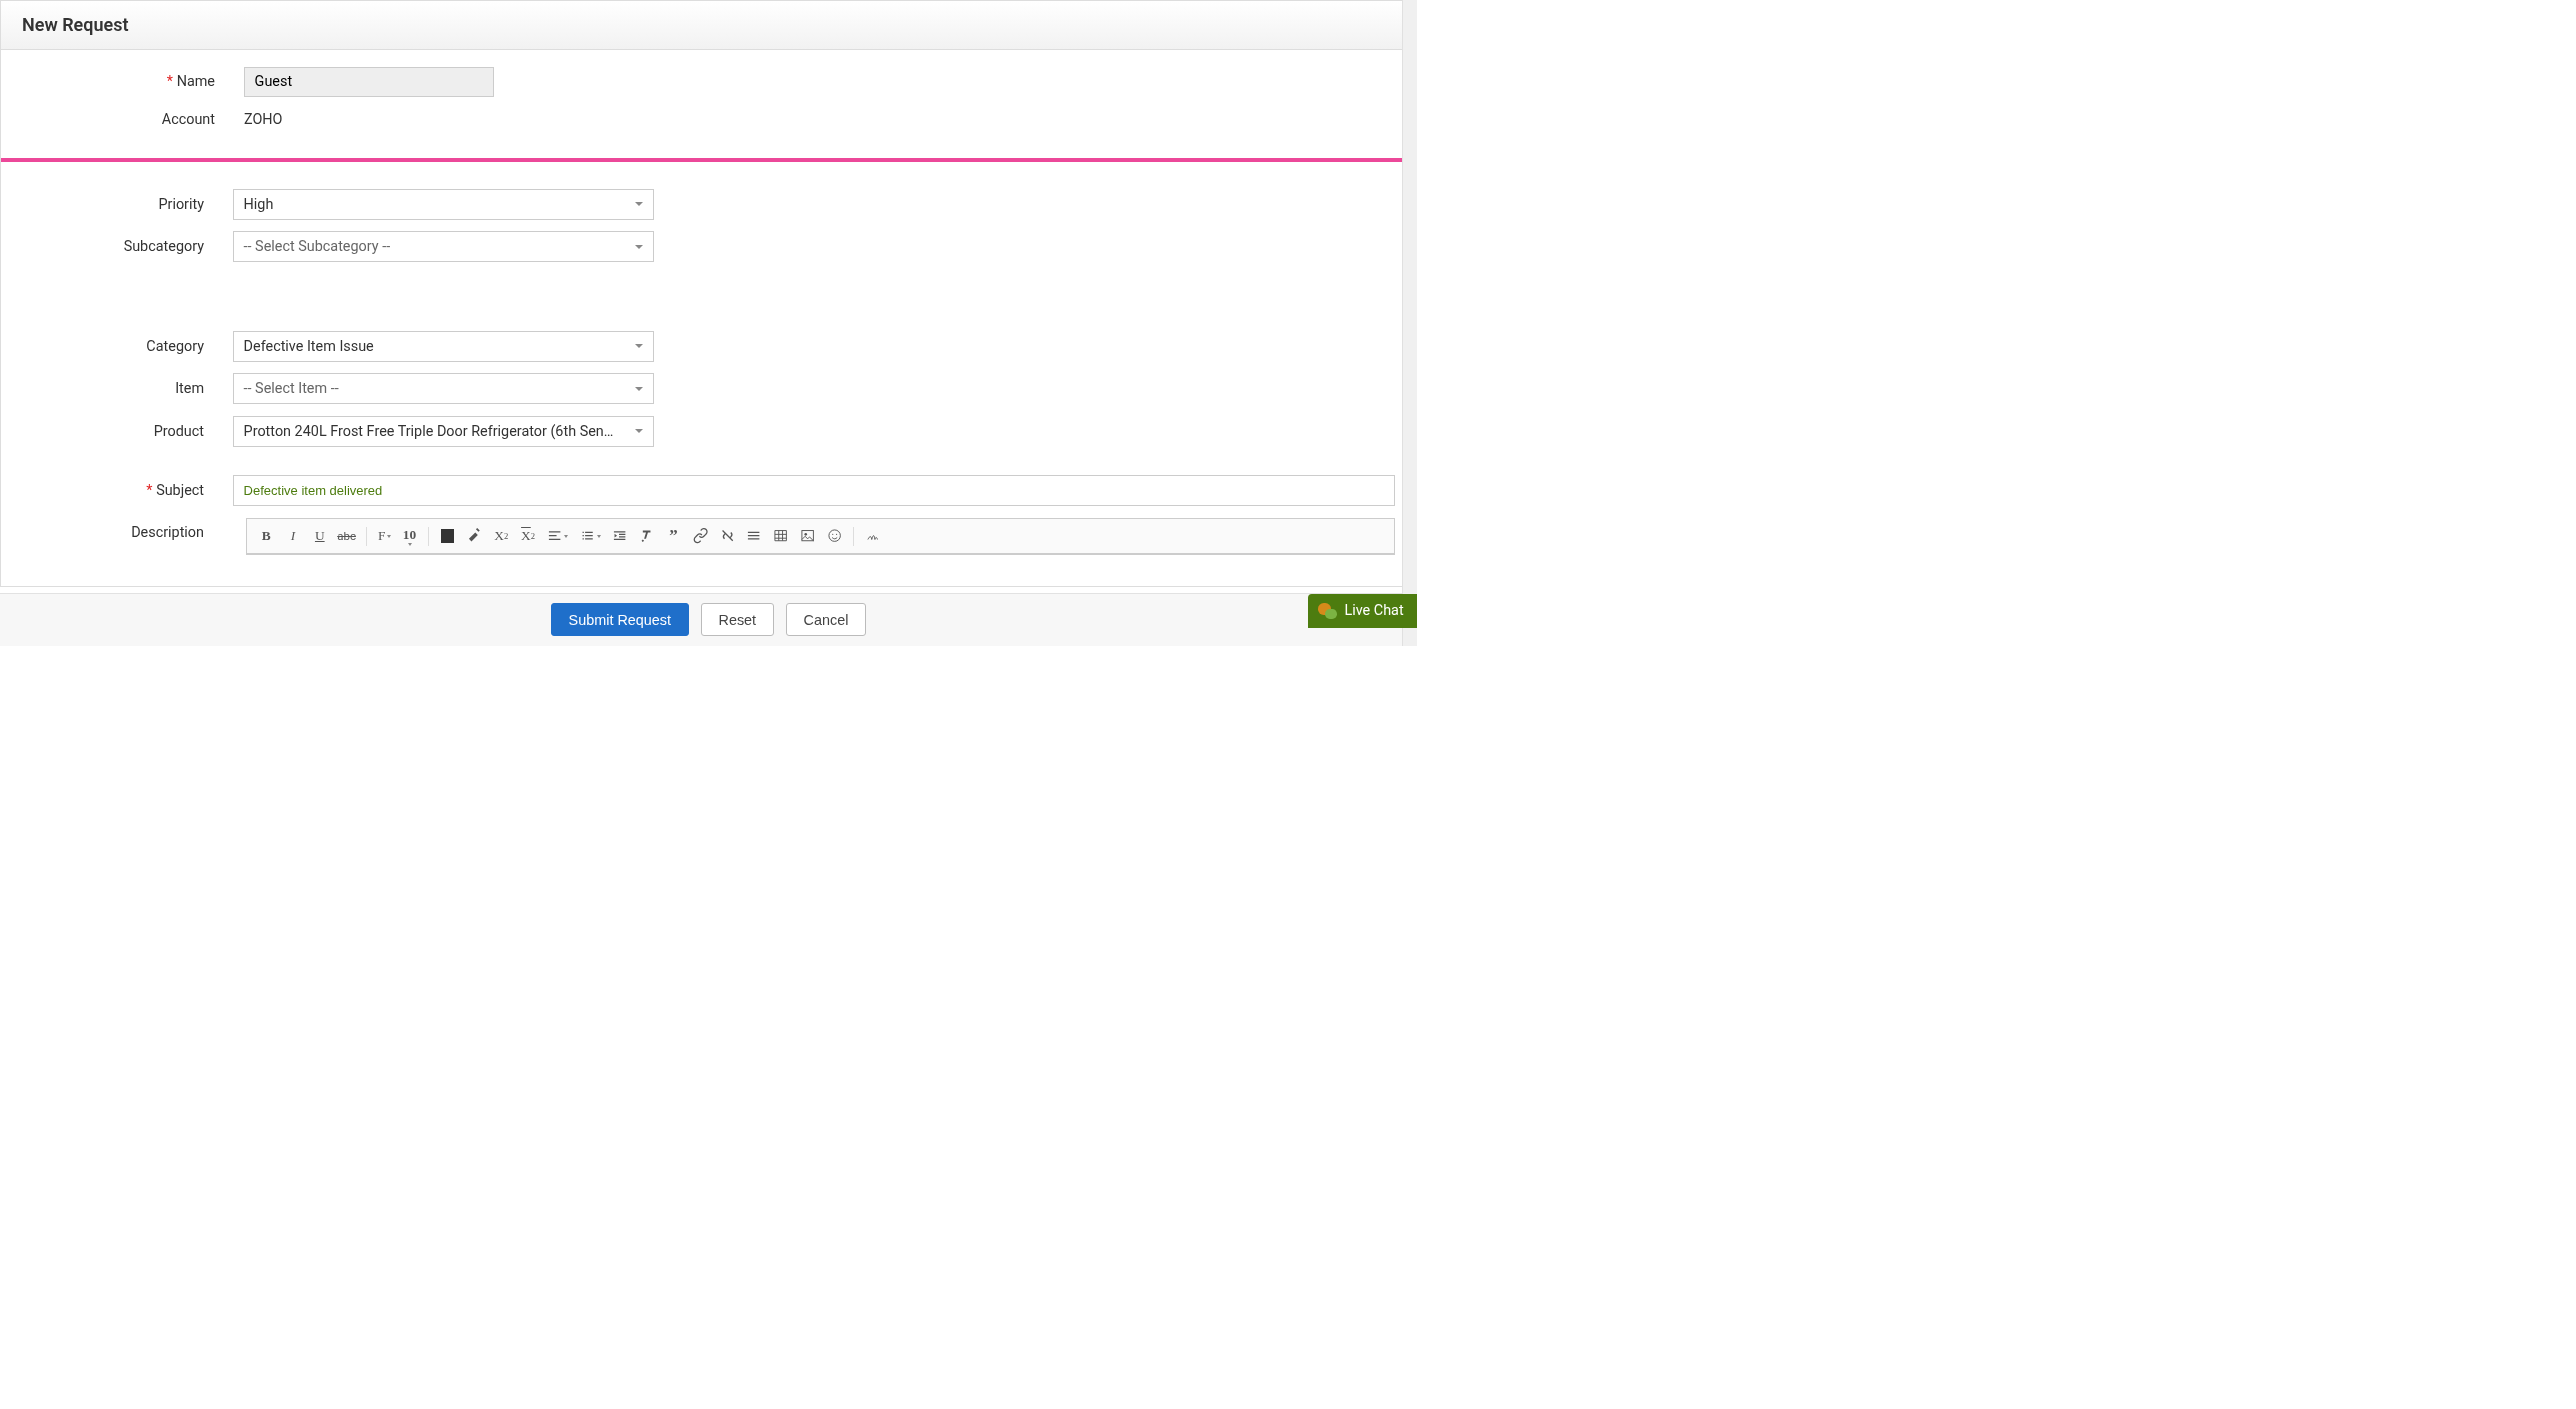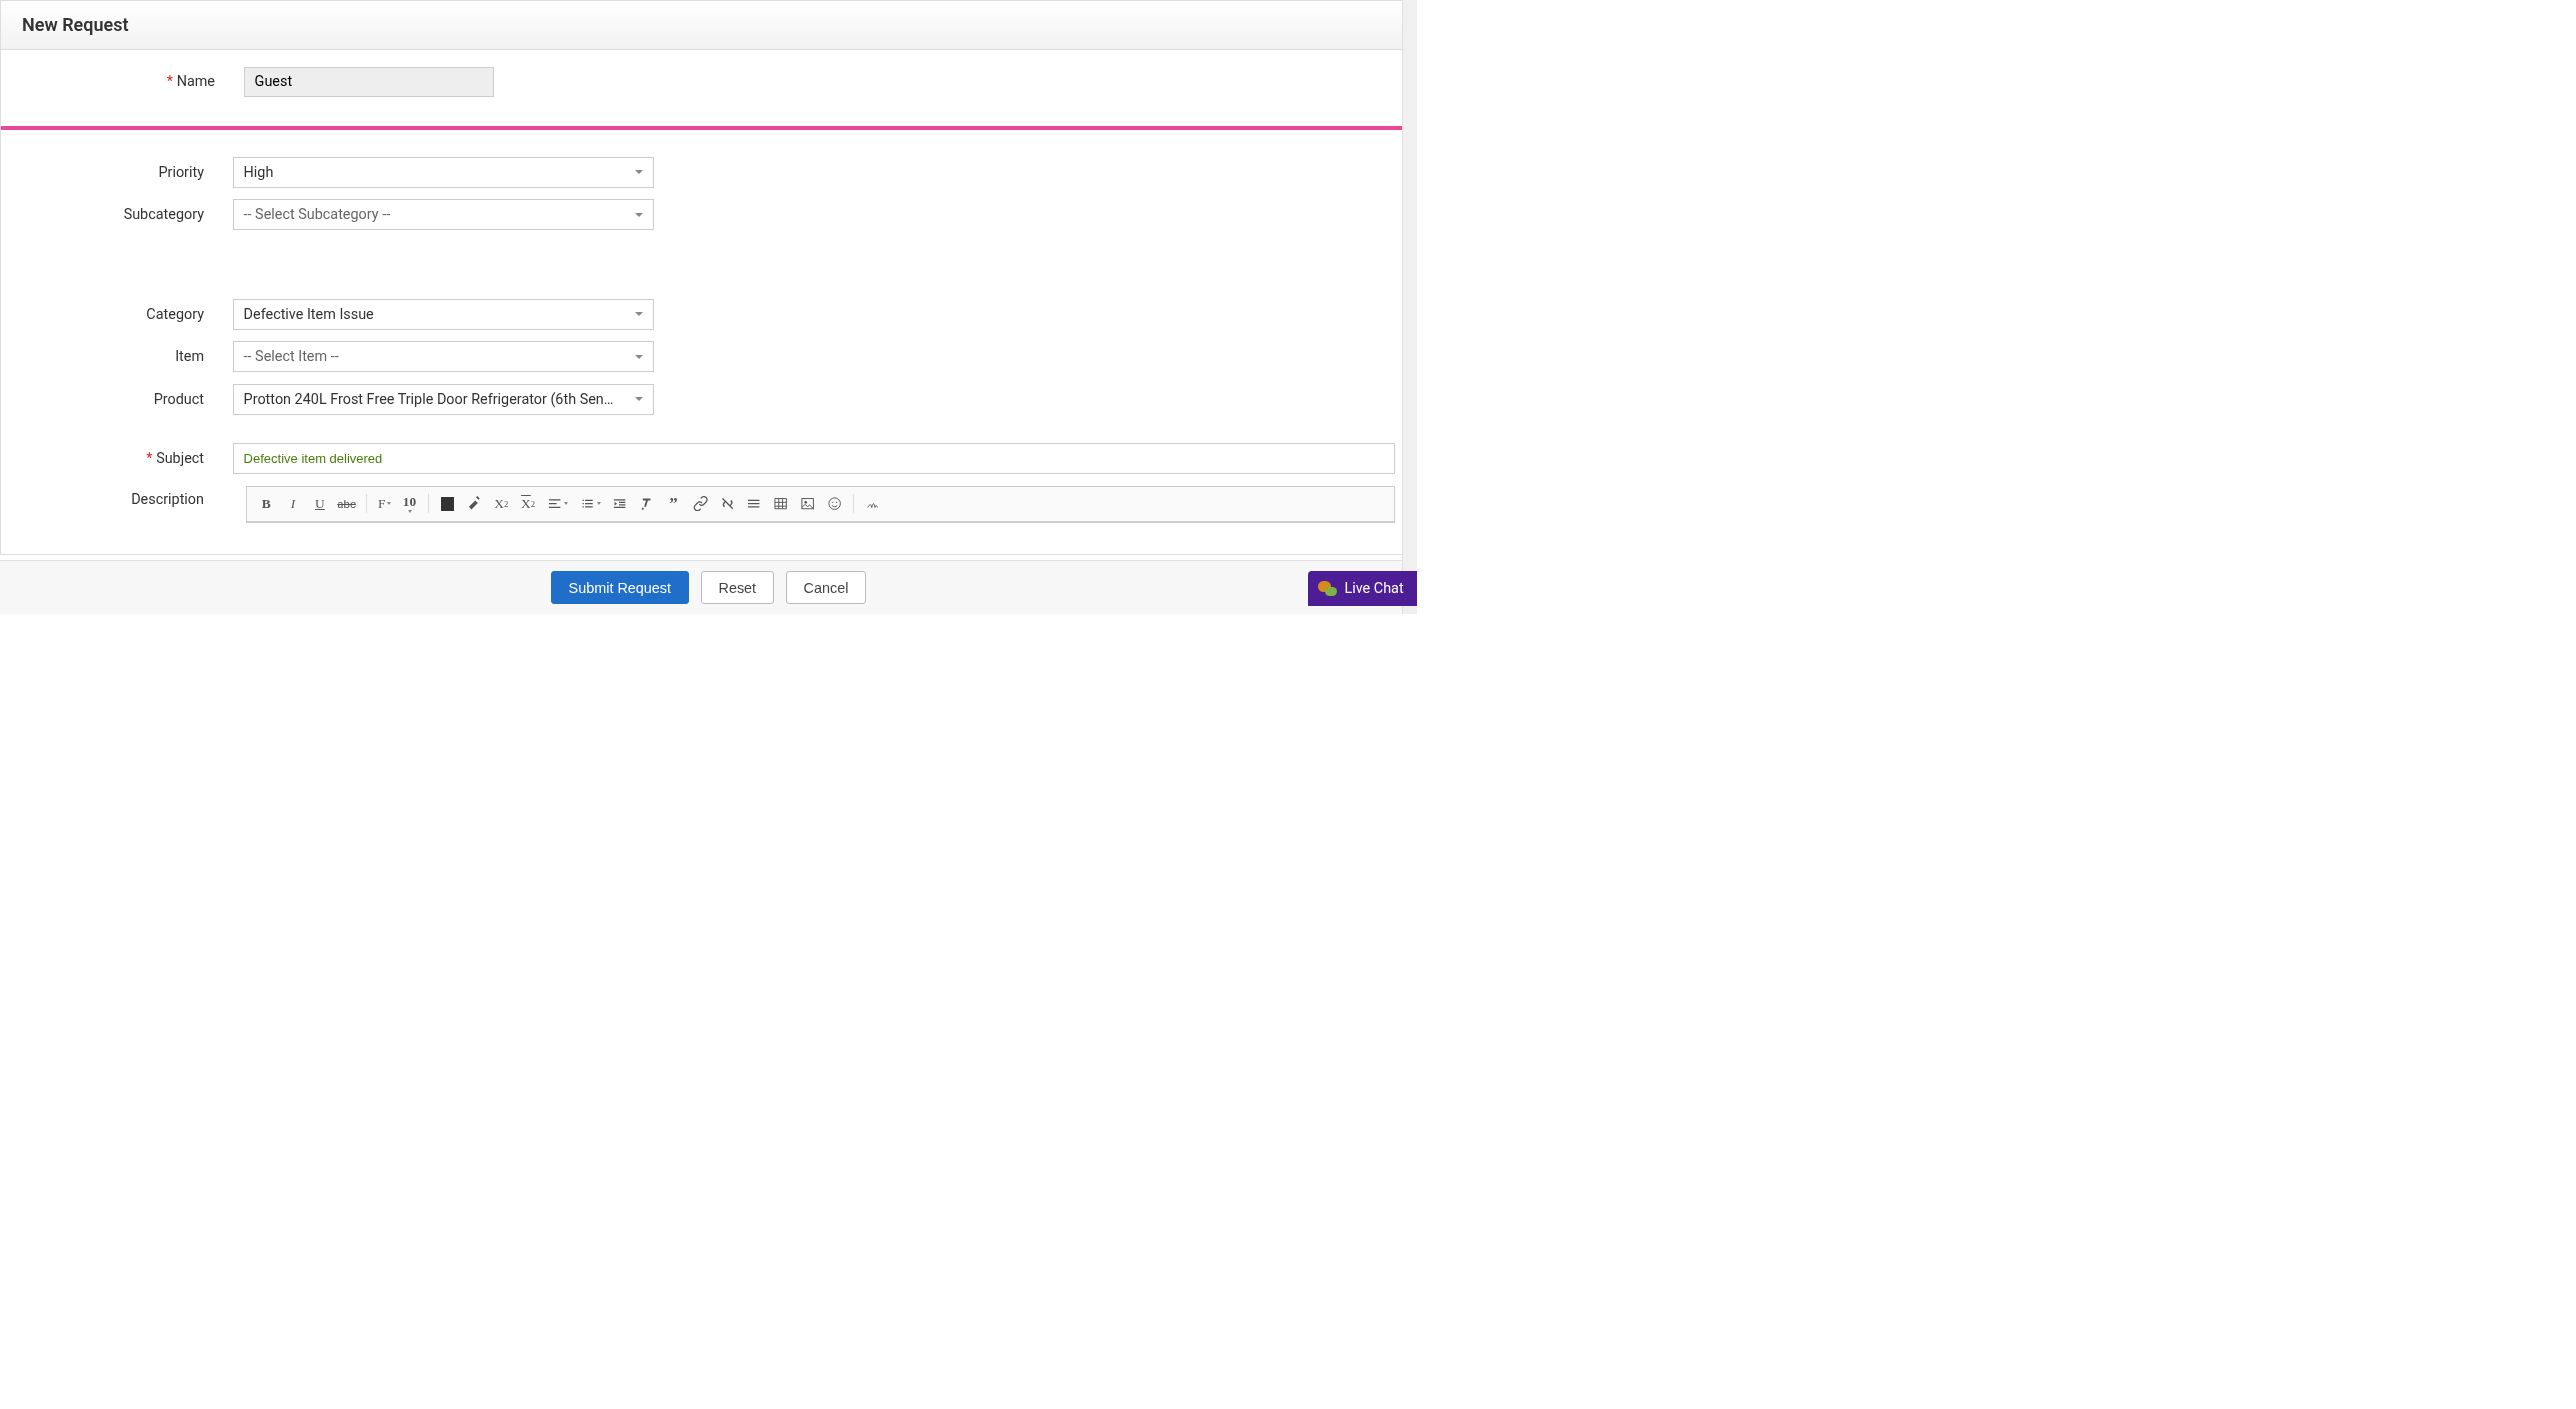--- a/index.html
+++ b/index.html
@@ -186,22 +186,22 @@
   }
   .btn.primary {
     background: #1f6fca;
     border-color: #1f6fca;
     color: #fff;
   }
 
   .live-chat {
     position: absolute;
     right: 0;
-    bottom: 8px;
-    background: #4c1d95;
+    bottom: 18px;
+    background: #4d7c0f;
     color: #fff;
     padding: 7.7px 13.4px 7.7px 9.6px;
     border-top-left-radius: 3.8px;
     display: flex;
     align-items: center;
     gap: 7.7px;
     font-size: 14.4px;
     cursor: pointer;
   }
   .live-chat .bubble-icon {
@@ -249,20 +249,26 @@
 
   <div class="form-area">
 
     <div class="section-top">
       <div class="row">
         <div class="label-cell">
           <span class="req">*</span><span>Name</span>
         </div>
         <div class="input-cell">
           <div class="readonly-box">Guest</div>
+        </div>
+      </div>
+      <div class="row">
+        <div class="label-cell">Account</div>
+        <div class="input-cell">
+          <div class="plain-value">ZOHO</div>
         </div>
       </div>
     </div>
 
     <div class="section-body">
       <div class="two-col">
         <div class="col">
           <div class="row">
             <div class="label-cell">Priority</div>
             <div class="input-cell">

